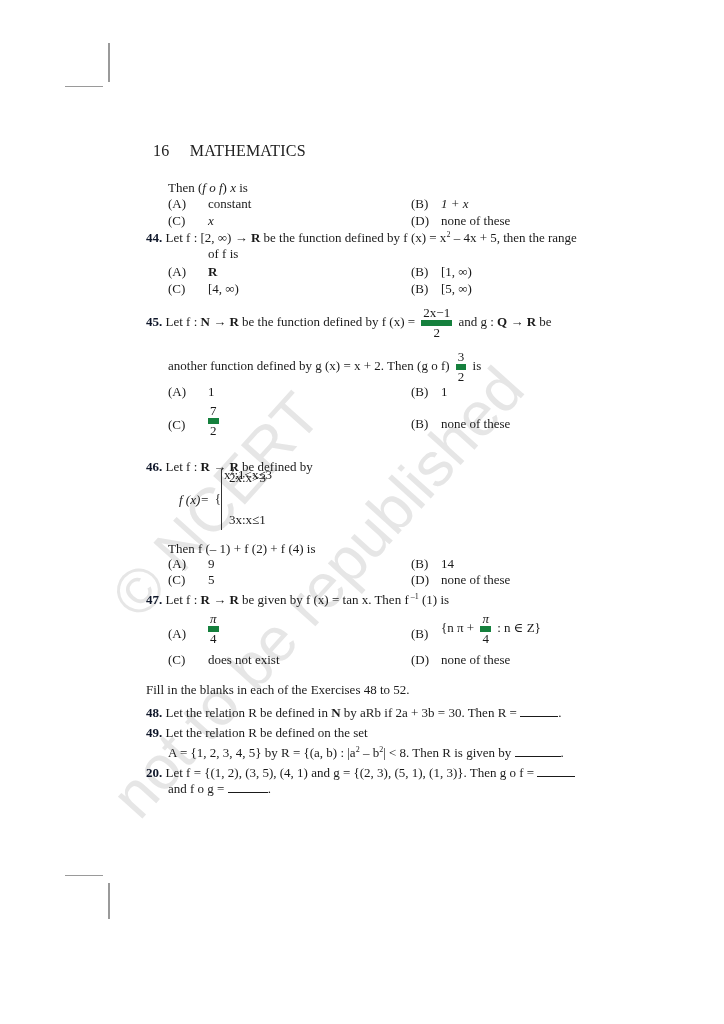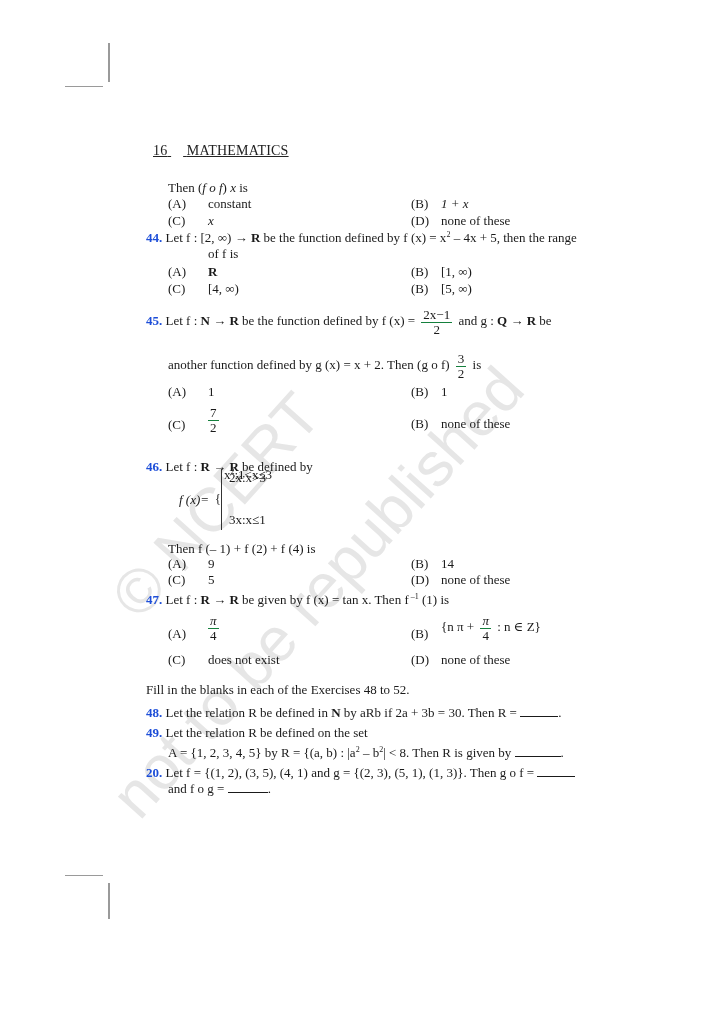--- a/index.html
+++ b/index.html
@@ -1,25 +1,25 @@
 <!DOCTYPE html>
 <html><head>
 <meta charset="utf-8">
 <style>
   html, body { margin:0; padding:0; }
   body { width:724px; height:1024px; background:#ffffff; position:relative; overflow:hidden;
          font-family:"Liberation Serif", "DejaVu Serif", serif; color:#1a1a1a; font-size:13px; }
   .abs { position:absolute; white-space:nowrap; line-height:16px; }
   .crop { position:absolute; background:#9a9a9a; }
-  .hdr { font-size:14px; letter-spacing:0.2px; color:#222;text-decoration:underline; }
-  .num { color:#1d4ed8; font-weight:bold; }
+  .hdr { font-size:16px; letter-spacing:0.2px; color:#222; }
+  .num { color:#0f172a; font-weight:bold; }
   .b { font-weight:bold; }
   .i { font-style:italic; }
   .frac { display:inline-flex; flex-direction:column; align-items:center; vertical-align:middle; line-height:14px; margin:0 3px; }
-  .frac .top { border-bottom:1px solid #15803d; padding:0 2px; }
+  .frac .top { border-bottom:6px solid #15803d; padding:0 2px; }
   .frac .bot { padding:0 2px; }
   .blank { display:inline-block; border-bottom:1px solid #1a1a1a; height:10px; vertical-align:baseline; }
   .wm { position:absolute; color:#e6e6e6; font-family:"Liberation Sans", "DejaVu Sans", sans-serif; white-space:nowrap; transform-origin:left bottom; pointer-events:none; }
   .brace { position:absolute; border-left:1px solid #333; }
   sup { font-size:8px; line-height:0; }
 </style>
 </head>
 <body>
 
 <div class="crop" style="left:65px;top:86px;width:38px;height:1px;"></div>

